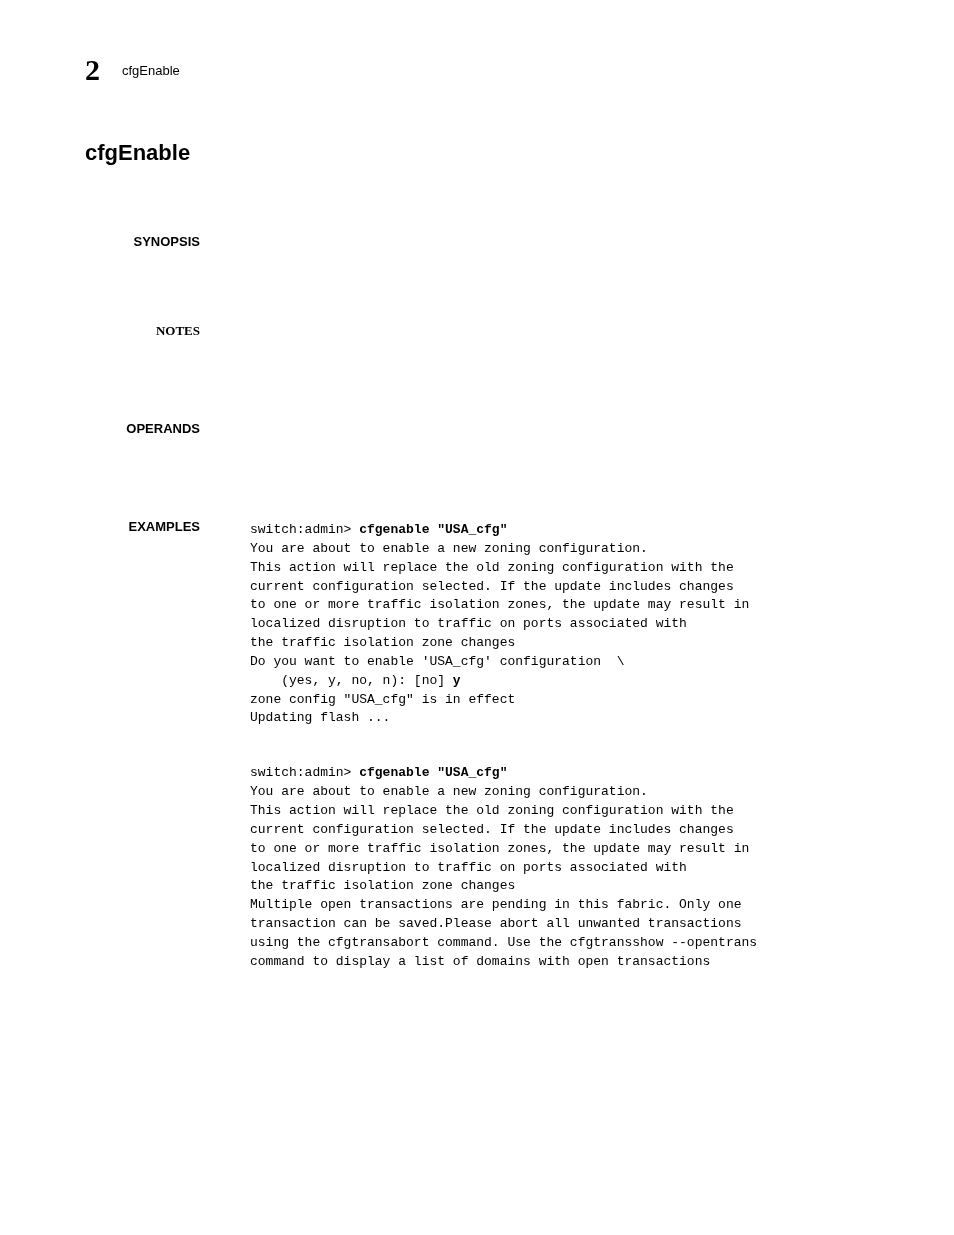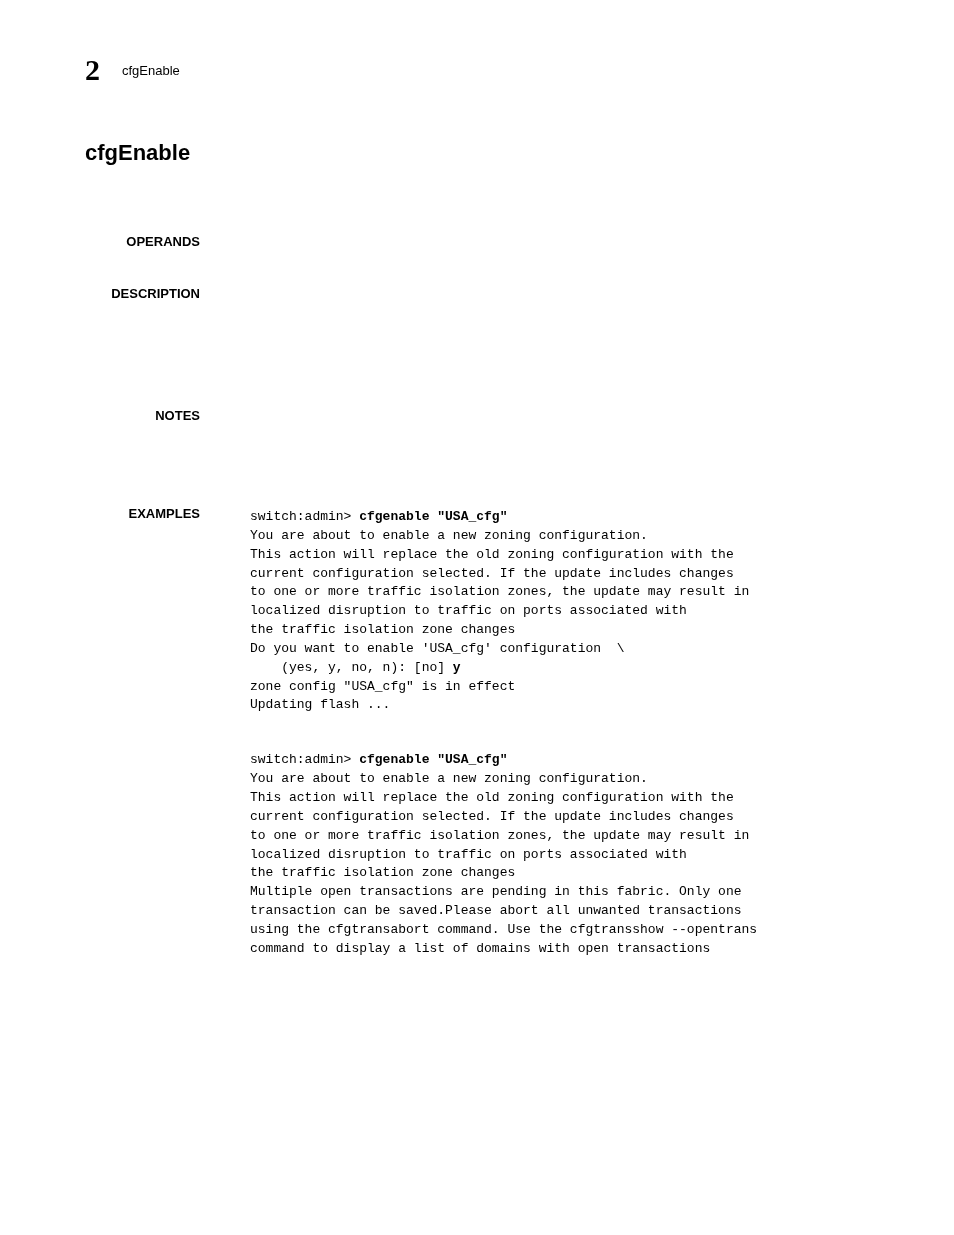--- a/index.html
+++ b/index.html
@@ -77,34 +77,34 @@
 
   <div class="hdr">
     <span class="hdr-num">2</span>
     <span class="hdr-cmd">cfgEnable</span>
   </div>
 
   <div class="title">cfgEnable</div>
   <div class="subtitle-gap"></div>
 
   <div class="row" style="margin-top:50px;">
-    <div class="label-col"><span class="label">OPERANDS</span></div>
+    <div class="label-col"><span class="label">SYNOPSIS</span></div>
     <div class="body-col"></div>
   </div>
 
-  <div class="row">
-    <div class="label-col"><span class="label">DESCRIPTION</span></div>
-    <div class="body-col"></div>
-  </div>
 
-  <div class="row" style="margin-top:104px;">
+  <div class="row" style="margin-top:71px;font-family:Liberation Serif, serif;">
     <div class="label-col"><span class="label">NOTES</span></div>
     <div class="body-col"></div>
   </div>
 
+  <div class="row" style="margin-top:80px;">
+    <div class="label-col"><span class="label">OPERANDS</span></div>
+    <div class="body-col"></div>
+  </div>
 
   <div class="row" style="margin-top:80px;justify-content:space-between;">
     <div class="label-col"><span class="label">EXAMPLES</span></div>
     <div class="body-col">
       <pre class="code"><span>switch:admin&gt; </span><span class="bold">cfgenable "USA_cfg"</span>
 <span>You are about to enable a new zoning configuration.
 This action will replace the old zoning configuration with the
 current configuration selected. If the update includes changes
 to one or more traffic isolation zones, the update may result in
 localized disruption to traffic on ports associated with

